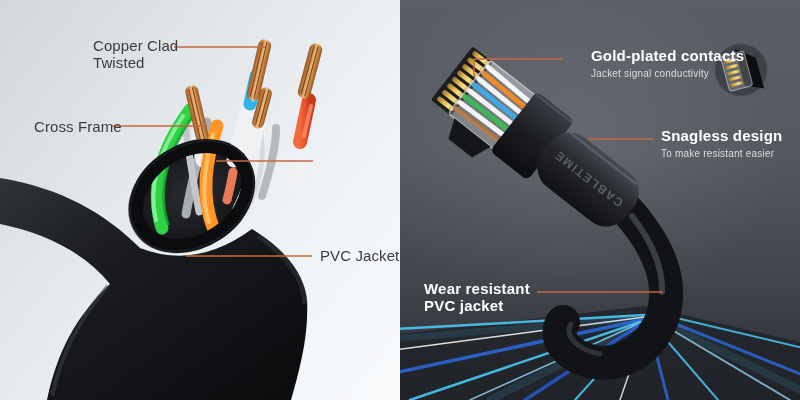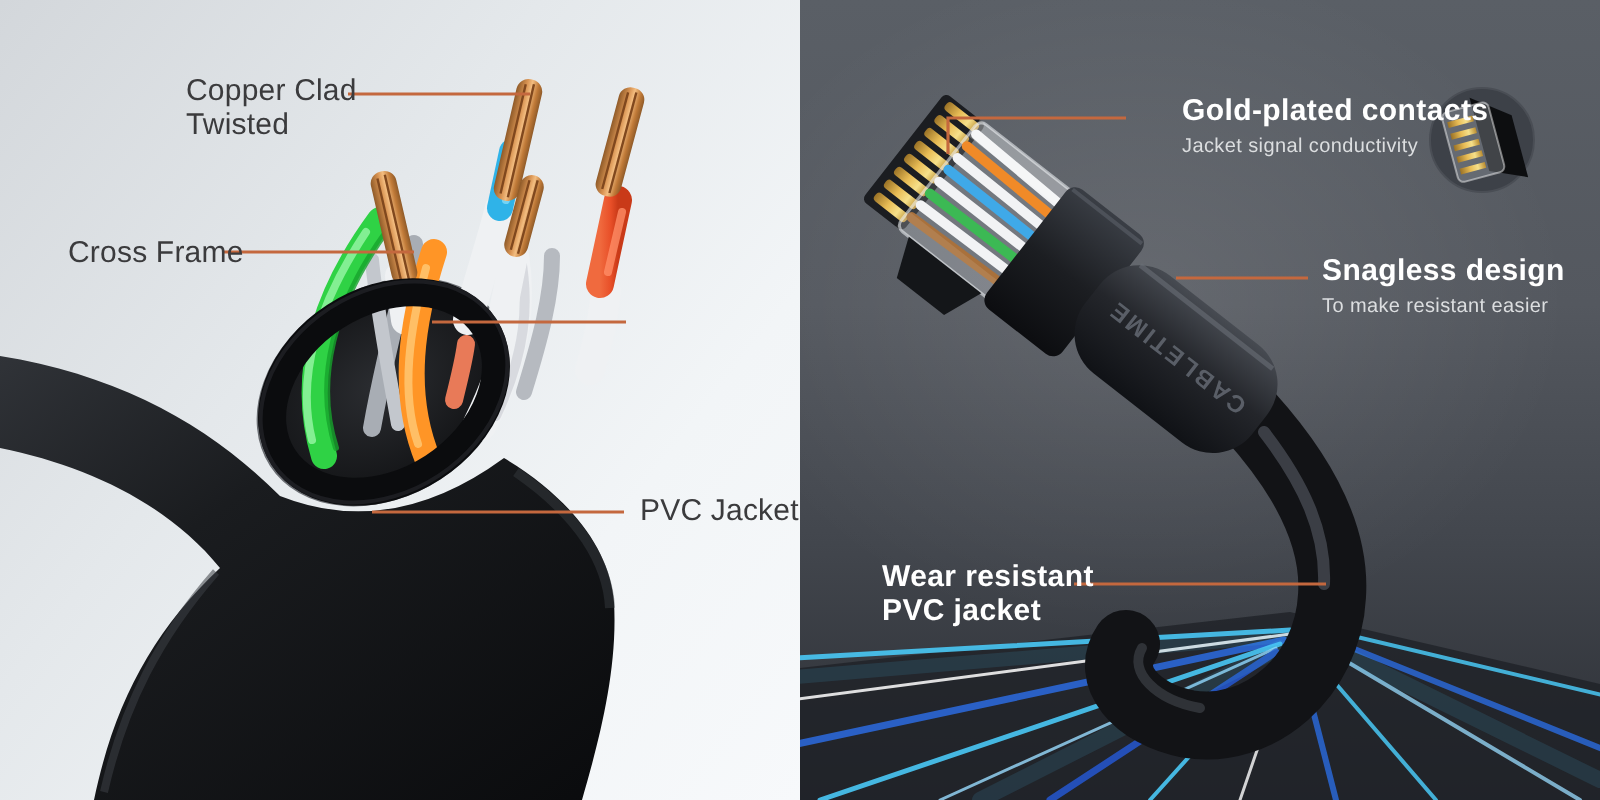--- a/index.html
+++ b/index.html
@@ -259,19 +259,19 @@
     </svg>
 
     <div class="label" style="left:177px;top:47px;margin-left:14px;">
       <div class="r-title">Gold-plated contacts</div>
       <div class="r-sub">Jacket signal conductivity</div>
     </div>
     <div class="label" style="left:261px;top:127px;">
       <div class="r-title">Snagless design</div>
       <div class="r-sub">To make resistant easier</div>
     </div>
-    <div class="label" style="left:41px;top:280px;">
+    <div class="label" style="left:24px;top:280px;">
       <div class="r-title">Wear resistant</div>
       <div class="r-title">PVC jacket</div>
     </div>
   </div>
 
 </div>
 
 </body></html>

